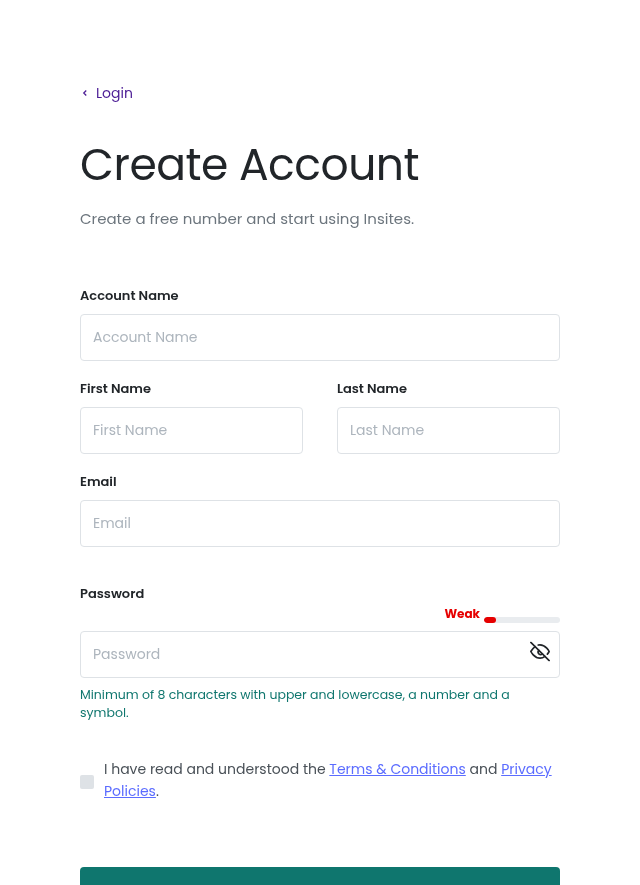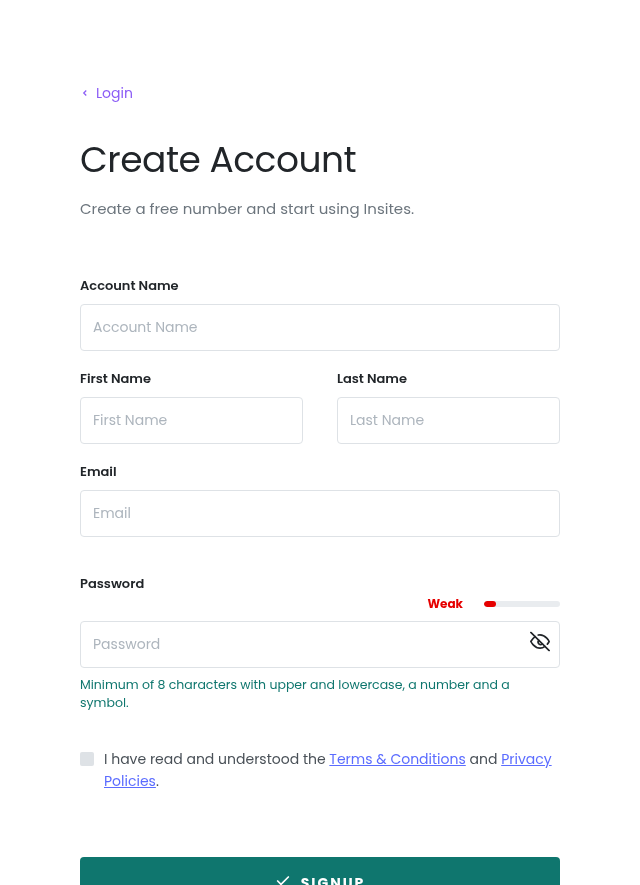--- a/index.html
+++ b/index.html
@@ -12,32 +12,32 @@
       background: #fff;
       width: 640px;
       height: 885px;
       padding: 80px 80px 40px 80px;
       color: #212529;
     }
     .back-link {
       display: inline-flex;
       align-items: center;
       gap: 6px;
-      color: #8b5cf6;
+      color: #4c1d95;
       text-decoration: none;
       font-size: 14px;
       margin-bottom: 28px;
       cursor: pointer;
     }
     .back-link svg {
       width: 10px;
       height: 10px;
     }
     h1 {
-      font-size: 36px;
+      font-size: 44px;
       font-weight: 400;
       letter-spacing: -0.5px;
       margin-bottom: 10px;
       color: #212529;
     }
     .subtitle {
       font-size: 15px;
       color: #6c757d;
       margin-bottom: 56px;
     }
@@ -55,22 +55,22 @@
       font-size: 13px;
       font-weight: 600;
       color: #212529;
       margin-bottom: 8px;
     }
     .label-row label.field-label {
       margin-bottom: 0;
     }
     .strength-wrap {
       display: flex;
-      align-items: center;
-      gap: 21px;
+      align-items: flex-end;
+      gap: 4px;
       margin-top: 40px;
     }
     .strength-label {
       font-size: 12px;
       font-weight: 700;
       color: #e60000;
     }
     .strength-bar {
       width: 76px;
       height: 6px;
@@ -128,21 +128,21 @@
       width: 20px;
       height: 20px;
     }
     .helper-text {
       font-size: 12.5px;
       color: #0f766e;
       margin-top: 8px;
     }
     .checkbox-row {
       display: flex;
-      align-items: flex-start;
+      align-items: center;
       gap: 10px;
       margin-top: 36px;
       margin-bottom: 64px;
     }
     .checkbox-box {
       width: 14px;
       height: 14px;
       background: #dee2e6;
       border-radius: 2px;
       flex-shrink: 0;

